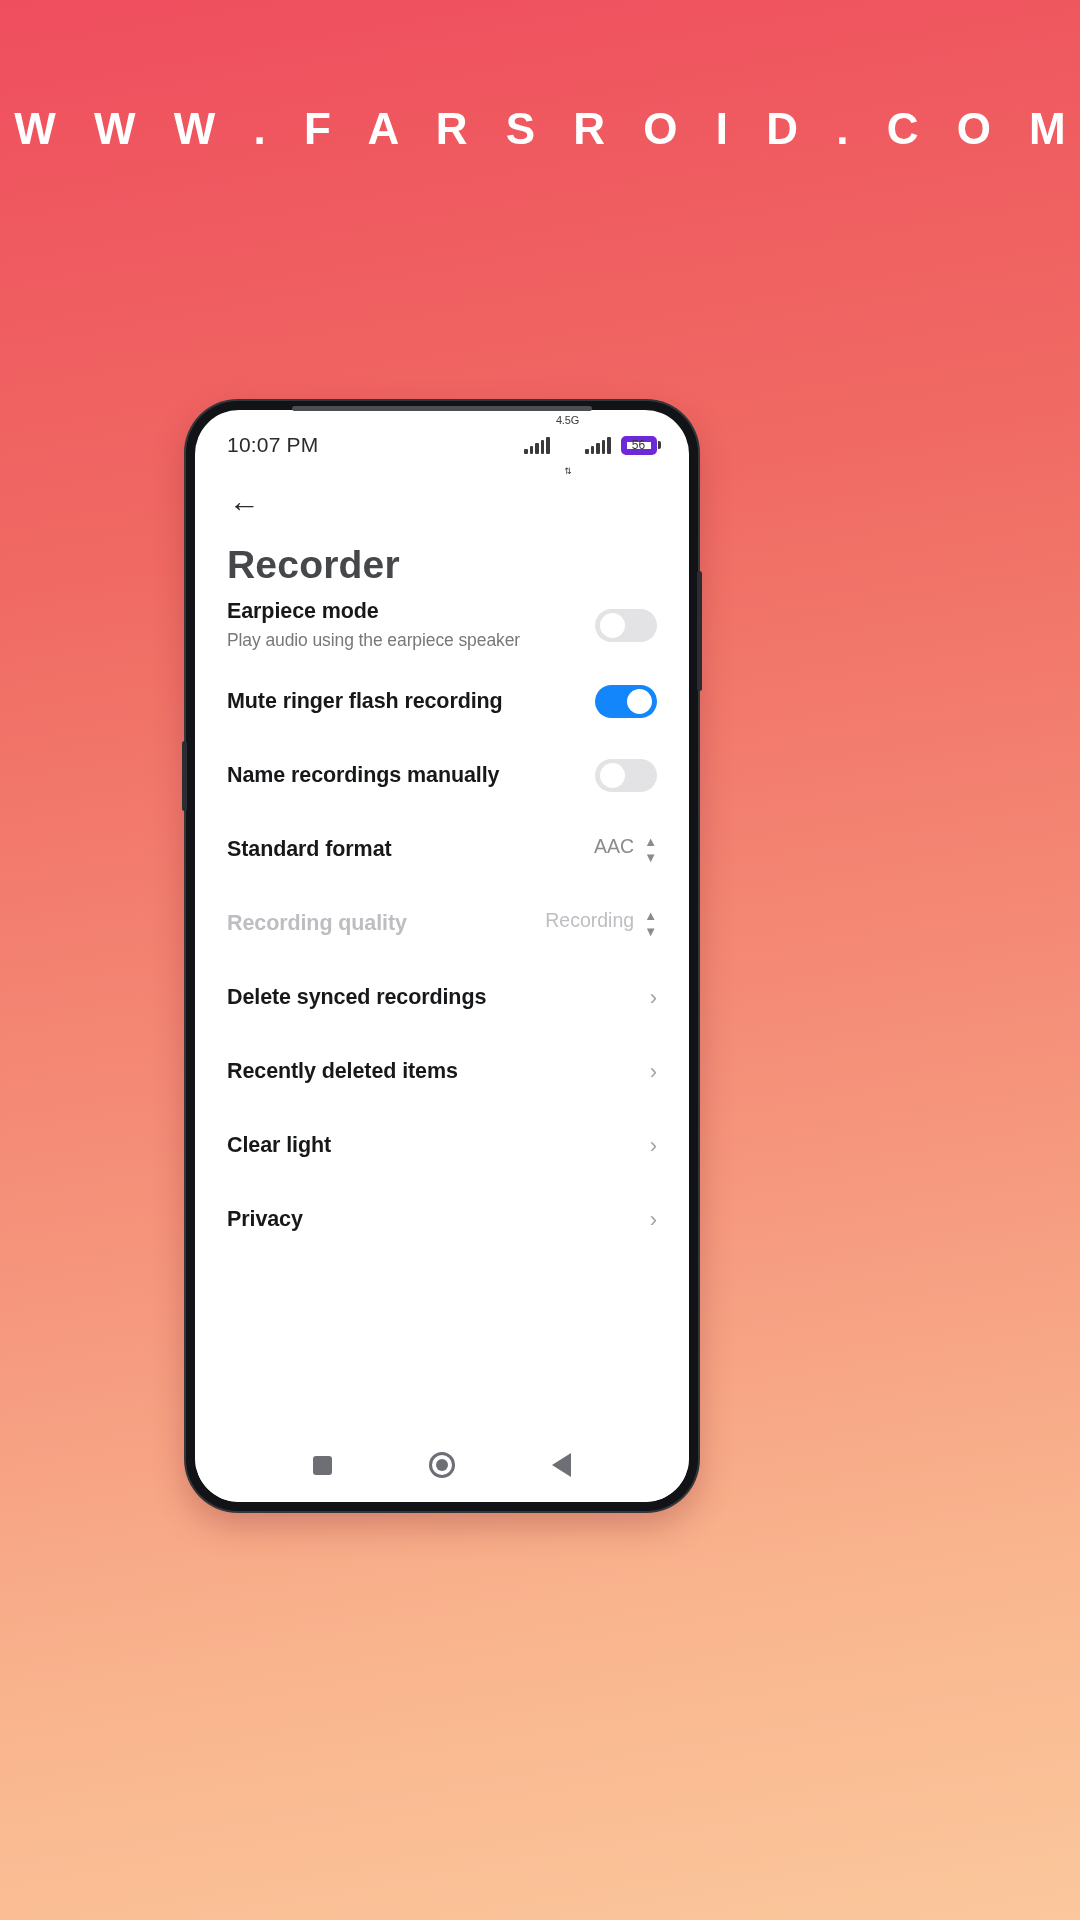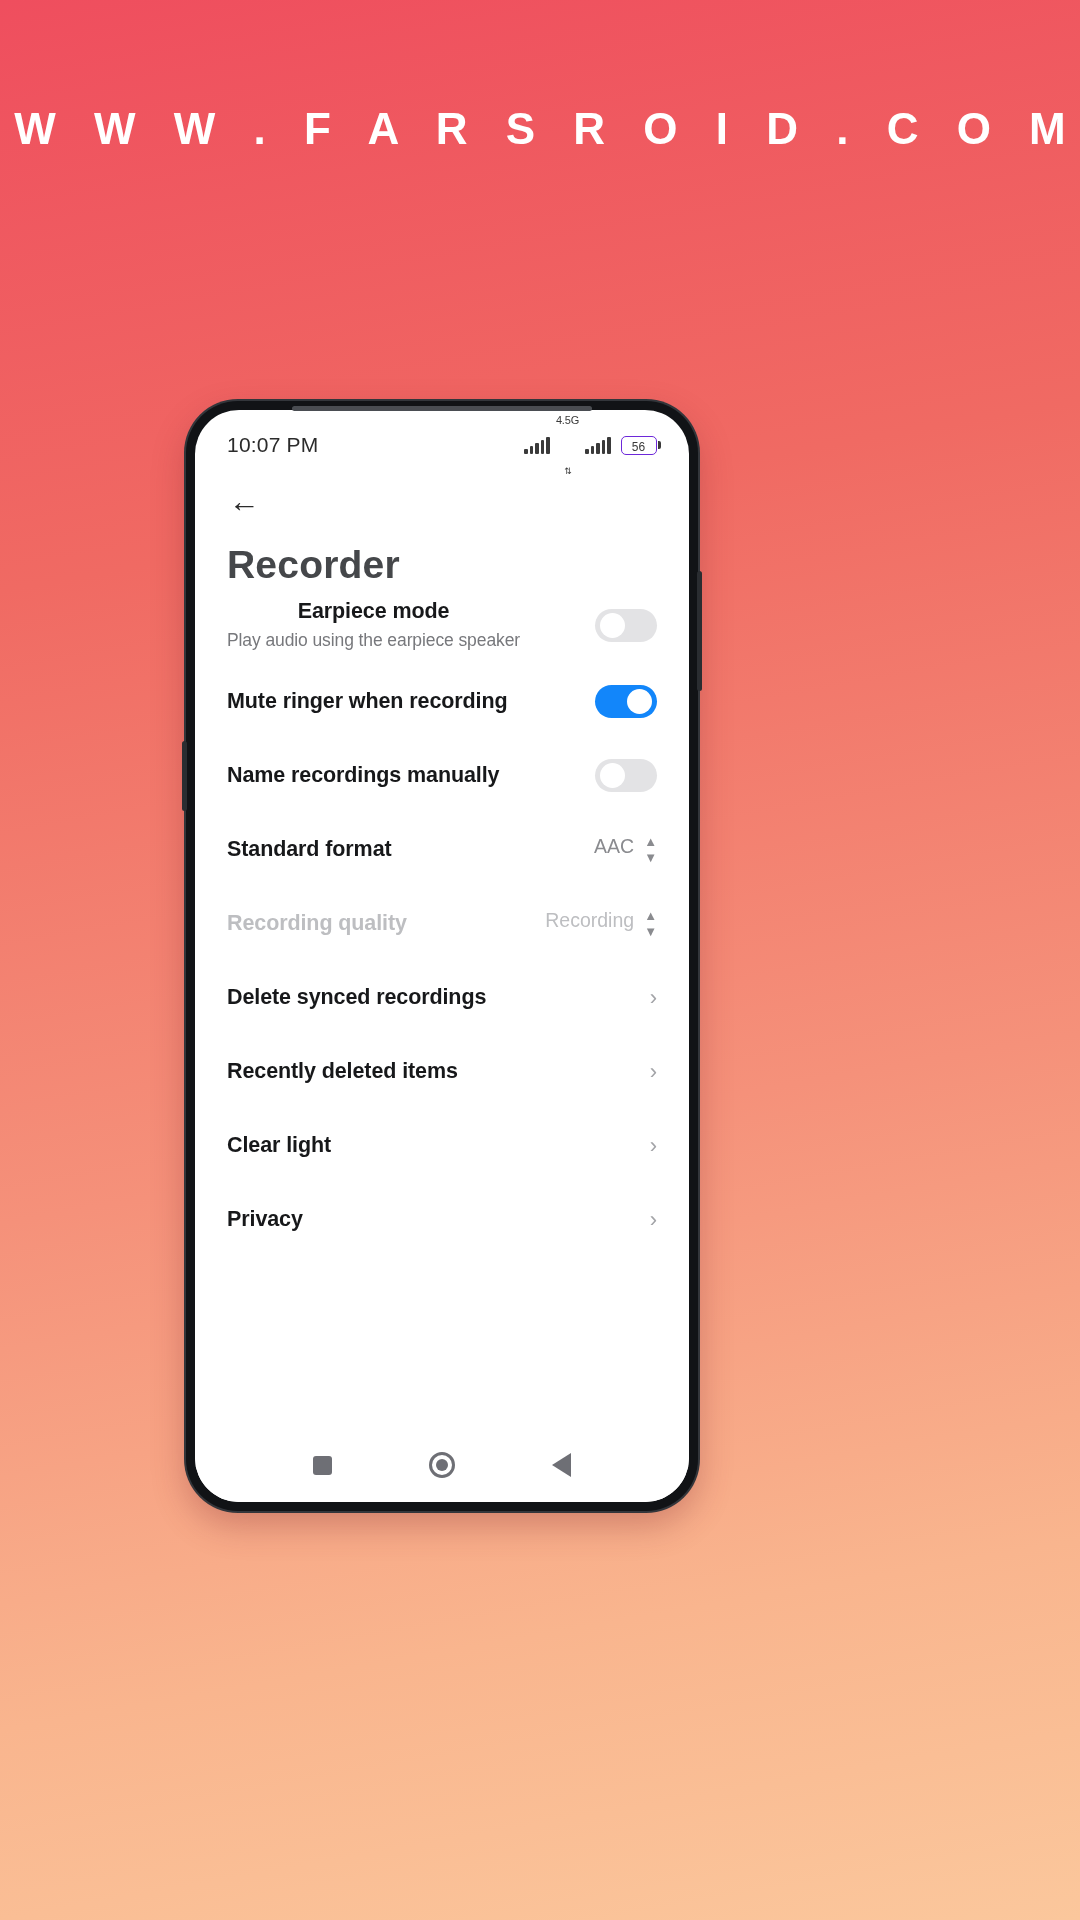--- a/index.html
+++ b/index.html
@@ -91,23 +91,23 @@
 
   .net-group { display:flex; flex-direction:column; align-items:center; line-height:1; margin:0 1px;gap:40px; }
   .net-label { font-size:11px; color:#3a3a3a; font-weight:500; letter-spacing:-.2px; }
   .net-arrows { font-size:9px; color:#3a3a3a; letter-spacing:-1px; margin-top:1px; }
 
   .battery {
     display:flex; align-items:center; margin-left:5px;
   }
   .battery-body {
     width:36px; height:19px;
-    border:1px solid #6d28d9;
+    border:6px solid #6d28d9;
     border-radius:5px;
-    display:flex; align-items:flex-end; justify-content:center;
+    display:flex; align-items:center; justify-content:center;
   }
   .battery-num { font-size:12px; color:#3a3a3a; font-weight:500; }
   .battery-cap {
     width:3px; height:8px;
     background:#3a3a3a;
     border-radius:0 2px 2px 0;
     margin-left:1.5px;
   }
 
   
@@ -142,21 +142,20 @@
     min-height:74px;
     padding:12px 0;
     gap:14px;
   }
   .row-texts { display:flex; flex-direction:column; gap:5px; max-width:355px; }
   .row-title {
     font-size:21.5px;
     font-weight:bold;
     color:#17181a;
     letter-spacing:-.1px;
-    text-align:center;
   }
   .row-sub {
     font-size:17.5px;
     color:#77787c;
     line-height:1.35;
     letter-spacing:-.1px;
   }
   .row.disabled .row-title { color:#bdbec1; }
   .row.disabled .row-value { color:#bdbec1; }
 
@@ -287,21 +286,21 @@
           <div class="row-right">
             <span class="toggle">
                 <span class="knob"></span>
               </span>
           </div>
         </div>
 
 
         <div class="row">
           <div class="row-texts">
-            <span class="row-title">Mute ringer when recording</span>
+            <span class="row-title">Mute ringer flash recording</span>
           </div>
           <div class="row-right">
             <span class="toggle on">
                 <span class="knob"></span>
               </span>
           </div>
         </div>
 
         <div class="row">
           <div class="row-texts">

